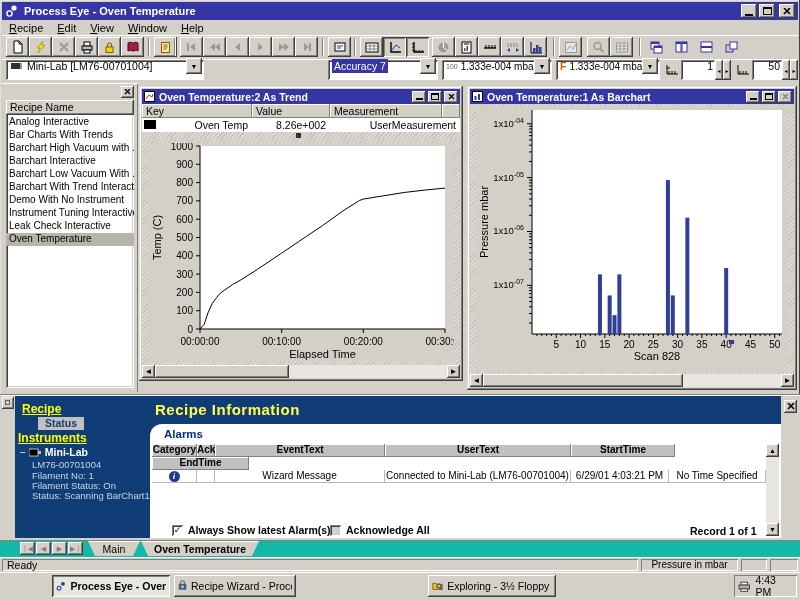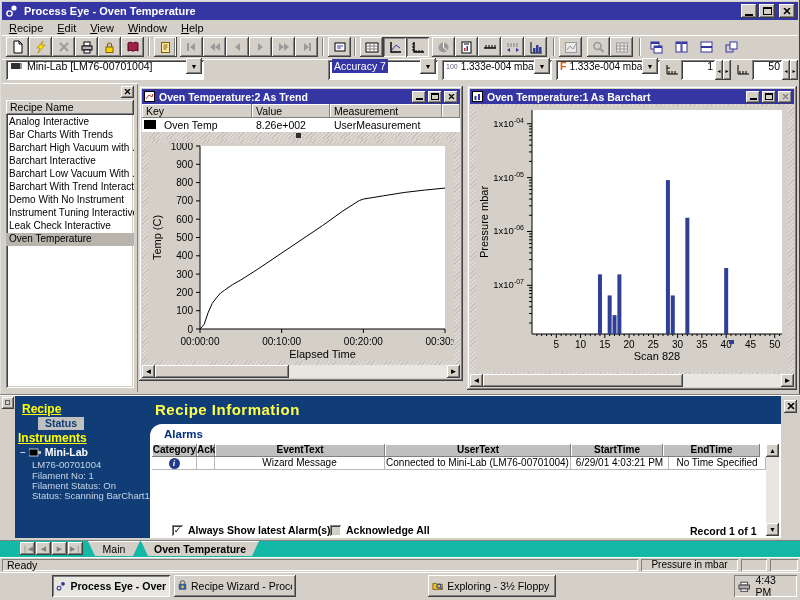--- a/index.html
+++ b/index.html
@@ -37,21 +37,21 @@
   .spinbtns div { width:8px; height:20px; display:flex; align-items:center; justify-content:center; font-size:6px; }
 
   .win { background:#d4d0c8; box-shadow: inset -1px -1px 0 #404040, inset 1px 1px 0 #dfdfdf, inset -2px -2px 0 #808080, inset 2px 2px 0 #fff; }
   .ctitle { position:absolute; left:3px; top:3px; right:3px; height:15px; background:#3535a3; display:flex; align-items:center; padding:0 2px; }
   .ctitle .t { color:#fff; font-weight:bold; font-size:10.5px; margin-left:4px; flex:1; white-space:nowrap; overflow:hidden; }
   .cbtn { width:14px; height:12px; display:flex; align-items:center; justify-content:center; margin-left:2px; }
   .hatch { background: repeating-linear-gradient(135deg, #c6c2ba 0 1px, #dcd8d1 1px 3px); }
 
   .hcell { float:left; height:14px; font-size:10.5px; padding:1px 4px; background:#d4d0c8;
            box-shadow: inset -1px -1px 0 #808080, inset 1px 1px 0 #fff; white-space:nowrap; overflow:hidden; }
-  .rcell { float:left; height:14px; font-size:10.5px; padding:1px 4px; background:#fff; white-space:nowrap; overflow:hidden; }
+  .rcell { float:left; height:14px; font-size:10.5px; padding:1px 4px; background:#fff; white-space:nowrap; overflow:hidden;text-align:right; }
 
   .sb { background:#d4d0c8; }
   .sbarrow { width:13px; height:13px; display:flex; align-items:center; justify-content:center; font-size:8px; }
   .sbtrack { background:#e8e6e0; }
 
   .recipe-item { height:13px; font-size:10px; padding:0 3px; white-space:nowrap; overflow:hidden; }
   .recipe-item.selected { background:#b8b4ac; }
 
   .navy { background:#113d77; }
   .ylink { color:#ffff00; font-weight:bold; text-decoration:underline; font-size:12px; }
@@ -628,21 +628,21 @@
       <div class="abs" style="left:140px;top:5px;color:#ffff4d;font-weight:bold;font-size:15px;letter-spacing:0.5px;">Recipe Information</div>
       <div class="abs" style="left:135px;top:28px;width:631px;height:114px;background:#fff;border-radius:12px 0 0 0;">
         <div class="abs" style="left:14px;top:4px;color:#003080;font-weight:bold;font-size:11.5px;">Alarms</div>
 
         <div class="abs" style="left:2px;top:20px;width:614px;">
           <div>
             <div class="ahcell" style="width:45px;">Category</div>
             <div class="ahcell" style="width:18px;">Ack</div>
             <div class="ahcell" style="width:170px;">EventText</div>
             <div class="ahcell" style="width:186px;">UserText</div>
-            <div class="ahcell" style="width:92px;">StartTime</div>
+            <div class="ahcell" style="width:104px;">StartTime</div>
             <div class="ahcell" style="width:97px;">EndTime</div>
           </div>
           <div style="clear:both;">
             <div class="arcell" style="width:45px;"><span class="infoicon">i</span></div>
             <div class="arcell" style="width:18px;"></div>
             <div class="arcell" style="width:170px;">Wizard Message</div>
             <div class="arcell" style="width:186px;">Connected to Mini-Lab (LM76-00701004)</div>
             <div class="arcell" style="width:98px;">6/29/01 4:03:21 PM</div>
             <div class="arcell" style="width:97px;">No Time Specified</div>
           </div>

